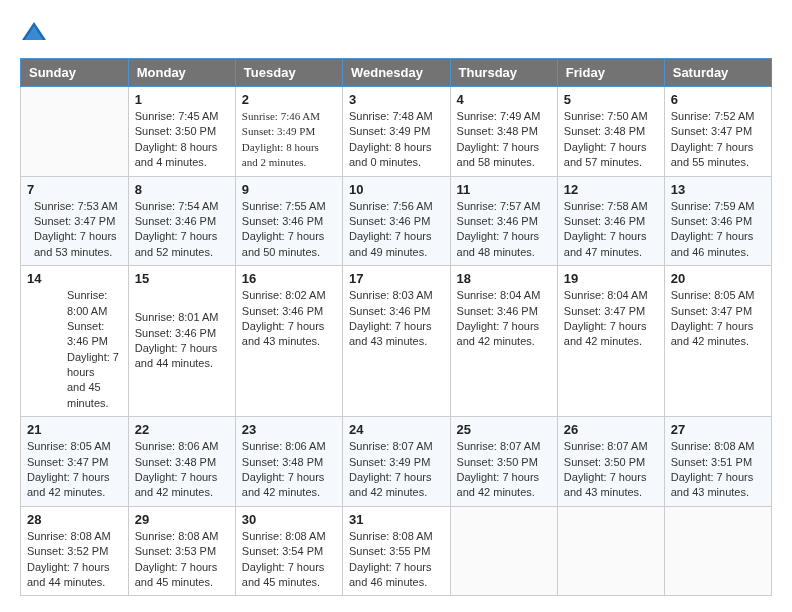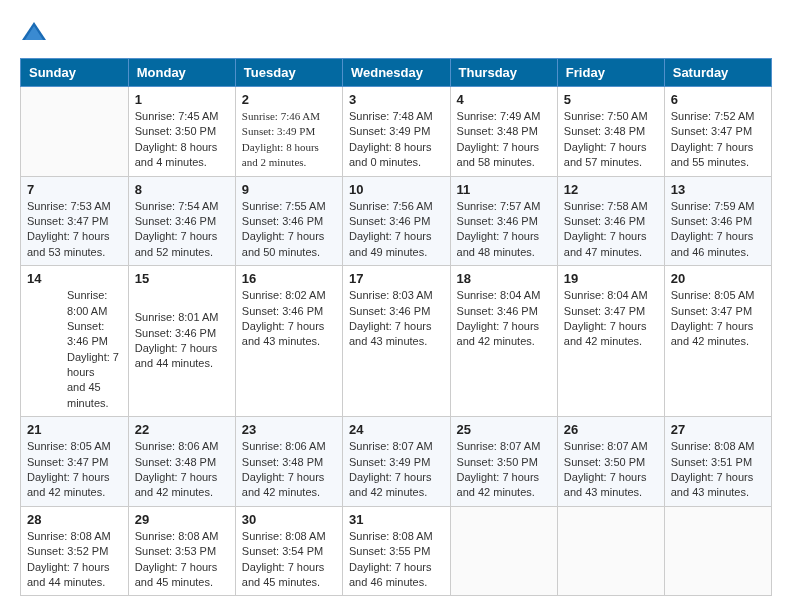--- a/index.html
+++ b/index.html
@@ -51,21 +51,21 @@
     .subtitle {
       font-size: 16px;
       color: #555;
     }
     .calendar {
       width: 100%;
       border-collapse: collapse;
       border: 1px solid #ccc;
     }
     .calendar thead tr th {
-      background-color: #0369a1;
+      background-color: #737373;
       color: #fff;
       font-size: 13px;
       font-weight: bold;
       padding: 6px 8px;
       text-align: left;
       border: 1px solid #5090cc;
     }
     .calendar tbody tr td {
       border: 1px solid #ccc;
       vertical-align: top;
@@ -169,21 +169,21 @@
           <span class="day-number">6</span>
           <div class="day-info" style="white-space: pre-line;">Sunrise: 7:52 AM
 Sunset: 3:47 PM
 Daylight: 7 hours
 and 55 minutes.</div>
         </td>
       </tr>
       <tr>
         <td>
           <span class="day-number">7</span>
-          <div class="day-info" style="white-space: pre-line;">Sunrise: 7:53 AM
+          <div class="day-info" style="white-space: pre-line; margin-left: 7px;">Sunrise: 7:53 AM
 Sunset: 3:47 PM
 Daylight: 7 hours
 and 53 minutes.</div>
         </td>
         <td>
           <span class="day-number">8</span>
           <div class="day-info" style="white-space: pre-line;">Sunrise: 7:54 AM
 Sunset: 3:46 PM
 Daylight: 7 hours
 and 52 minutes.</div>

